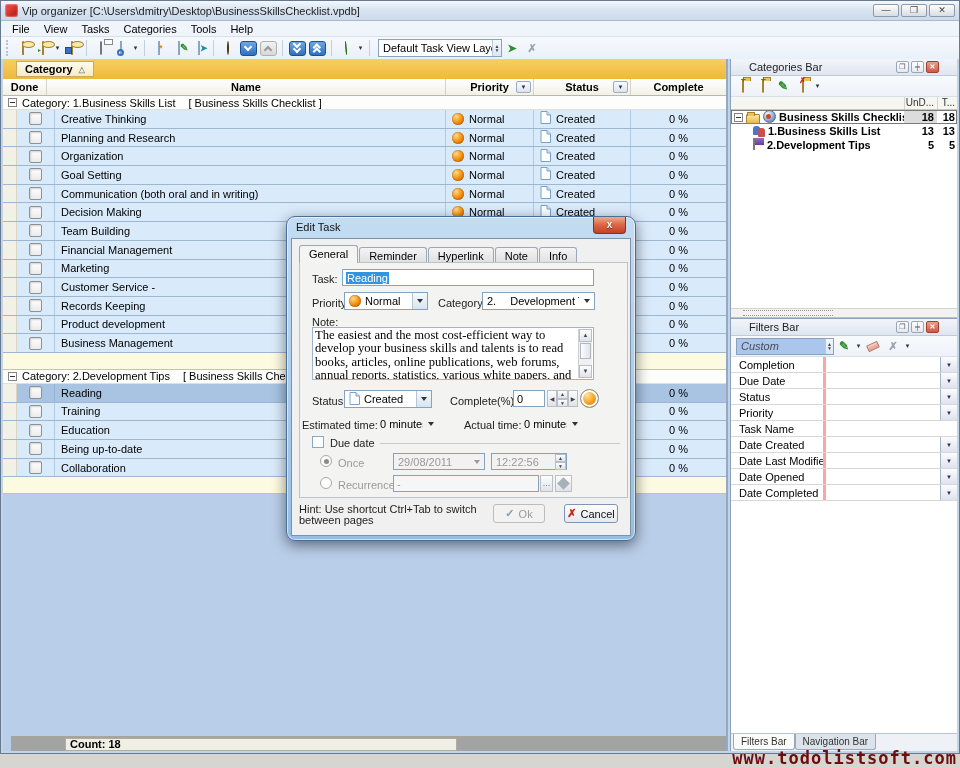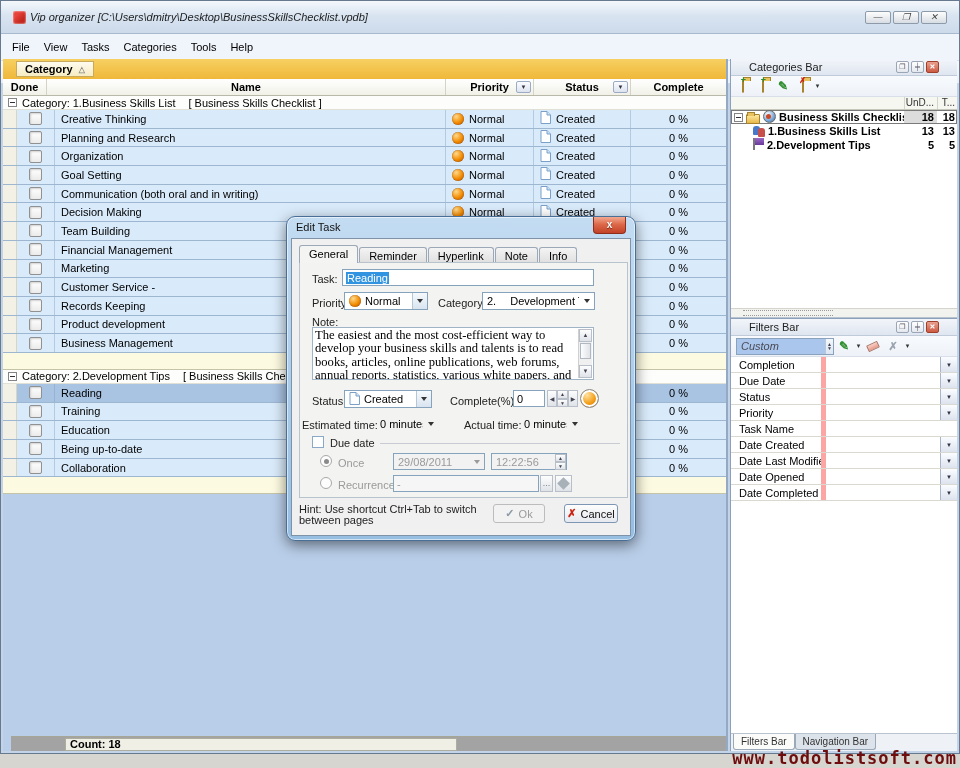--- a/index.html
+++ b/index.html
@@ -1,26 +1,26 @@
 <!DOCTYPE html>
 <html><head>
 <meta charset="utf-8">
 <style>
   * { box-sizing: border-box; margin:0; padding:0; }
   html,body { width:960px; height:768px; overflow:hidden; }
   body { font-family:"Liberation Sans",sans-serif; font-size:11px; color:#000; background:#d6d5d0; position:relative; }
 
   
   .window { position:absolute; left:0; top:0; width:960px; height:754px; background:#c3d3e8; border:1px solid #66798f; }
-  .titlebar { height:33px; background:linear-gradient(#f4f8fc,#d9e4f1 45%,#ccdaea); border-bottom:1px solid #a9b9cd; display:flex; align-items:center; padding:0 12px;font-style:italic; }
+  .titlebar { height:20px; background:linear-gradient(#f4f8fc,#d9e4f1 45%,#ccdaea); border-bottom:1px solid #a9b9cd; display:flex; align-items:center; padding:0 4px; }
   .app-icon { width:13px; height:13px; margin-right:4px; border-radius:2px; background:linear-gradient(135deg,#e8433a 30%,#c2281f 70%); box-shadow:inset 0 0 2px #fff; }
   .title-text { flex:1; font-size:11px; color:#1c1c1c; white-space:nowrap; overflow:hidden; }
   .winbtns { display:flex; gap:2px; }
   .winbtn { width:26px; height:13px; border:1px solid #8d9aa9; border-radius:2px; background:linear-gradient(#fdfdfd,#d8dde3); font-size:9px; line-height:11px; text-align:center; color:#444; }
-  .menubar { height:27px; background:#f0f4fb; border-bottom:1px solid #d8e0ec; display:flex; align-items:center; padding-left:4px; }
+  .menubar { height:16px; background:#f0f4fb; border-bottom:1px solid #d8e0ec; display:flex; align-items:center; padding-left:4px; }
   .menubar .mi { padding:0 7px; height:16px; line-height:16px; }
   .toolbar { height:23px; background:linear-gradient(#f7fafd,#e9f0f9); display:flex; align-items:center; padding-left:2px; border-bottom:1px solid #c9d6e6; }
   .grip { width:4px; height:16px; margin:0 3px; border-left:2px dotted #b5c2d4; }
   .tb-sep { width:1px; height:16px; background:#c2cfdf; margin:0 4px; }
   .tb-btn { width:20px; height:19px; display:flex; align-items:center; justify-content:center; border-radius:2px; position:relative; }
   .tb-caret { width:9px; height:19px; display:flex; align-items:center; justify-content:center; font-size:7px; color:#333; }
   .layout-combo { width:124px; height:18px; margin-left:4px; background:#fff; border:1px solid #8aa2bc; display:flex; align-items:center; }
   .layout-combo .val { flex:1; padding-left:4px; font-size:11px; white-space:nowrap; overflow:hidden; }
   .layout-combo .spin { width:9px; height:100%; border-left:1px solid #b8c8d8; background:linear-gradient(#f4f8fc,#dce6f2); display:flex; flex-direction:column; align-items:center; justify-content:center; font-size:5px; color:#445; line-height:4px; }
 
@@ -92,21 +92,21 @@
   .treerow.sel { outline:1px solid #7a7a7a; outline-offset:-1px; }
   .treerow.sel .cnt1 { background:#dcdcdc; }
   .catfill { flex:1; }
   .hscroll { height:10px; background:#f2f2ee; border-top:1px solid #d4d4cc; border-bottom:1px solid #b9c2cf; flex:none; display:flex; align-items:center; }
   .hthumb { width:90px; height:6px; margin-left:12px; border-top:1px dotted #9a9a9a; border-bottom:1px dotted #9a9a9a; }
   .filtersbar { flex:1; display:flex; flex-direction:column; border-top:1px solid #8ba0ba; min-height:0; }
   .presetcombo { width:98px; height:17px; border:1px solid #8aa2bc; background:#fff; display:flex; margin-left:3px;font-style:italic; }
   .presetcombo .val { flex:1; background:#abc6ec; color:#4a4a55; padding:1px 0 0 4px; }
   .presetcombo .spin { width:8px; border-left:1px solid #b8c8d8; background:linear-gradient(#f4f8fc,#dce6f2); font-size:5px; color:#445; text-align:center; line-height:4px; display:flex; flex-direction:column; justify-content:center; }
   .frow { height:16px; display:flex; border-bottom:1px solid #d9d9d2; flex:none; }
-  .frow .fl { width:95px; padding:2px 0 0 8px; border-right:5px solid #fca5a5; white-space:nowrap; overflow:hidden; }
+  .frow .fl { width:95px; padding:2px 0 0 8px; border-right:3px solid #fca5a5; white-space:nowrap; overflow:hidden; }
   .frow .fv { flex:1; }
   .frow .fb { width:17px; background:linear-gradient(#fafcff,#dde3ee); border-left:1px solid #aab6c8; font-size:6px; color:#334; display:flex; align-items:center; justify-content:center; }
   .filterfill { flex:1; background:#fff; }
   .bottomtabs { height:18px; background:#eef1f5; border-top:1px solid #b9c2cf; display:flex; align-items:flex-start; padding-left:2px; flex:none; }
   .btab { height:16px; padding:2px 7px 0; font-size:10px; border:1px solid #9aa8b8; border-top:none; border-radius:0 0 3px 3px; background:#dde3ea; color:#333; }
   .btab.active { background:#fbfbfa; font-weight:normal; }
 
   
   .dialog { position:absolute; left:285px; top:215px; width:350px; height:325px; background:linear-gradient(#c3dcf2,#96bee2); border:1px solid #4a6f96; border-radius:9px; box-shadow:0 4px 14px rgba(0,0,0,.5), inset 0 0 0 1px rgba(255,255,255,.55); z-index:10; }
   .dlg-title { height:21px; line-height:20px; padding-left:9px; color:#111; }

